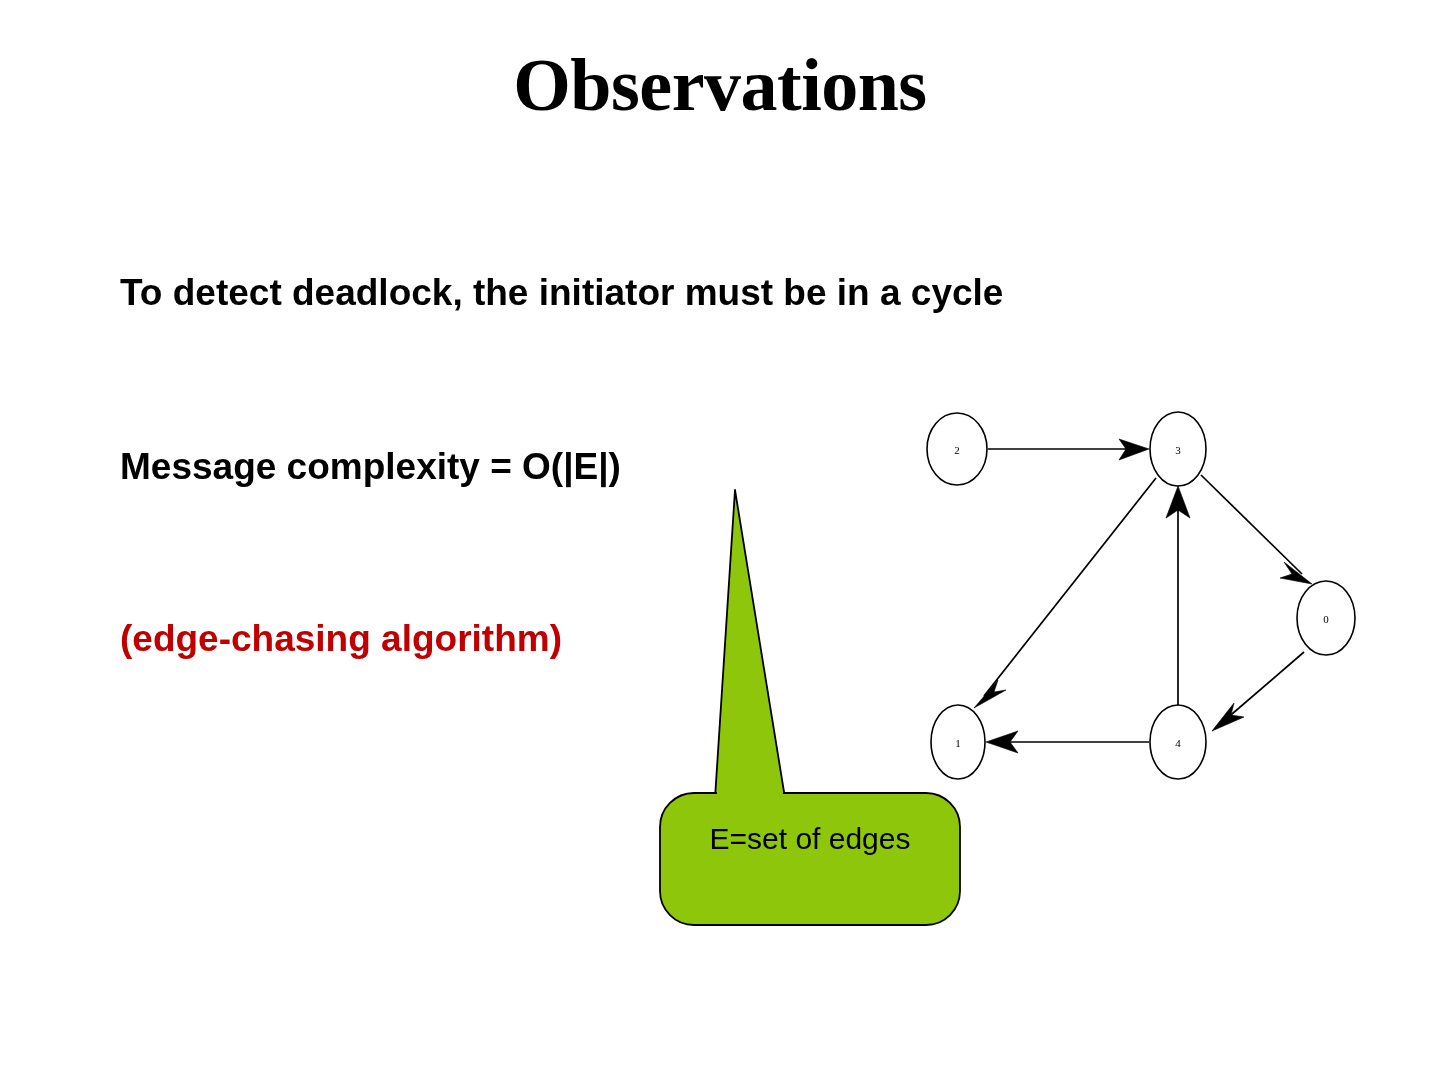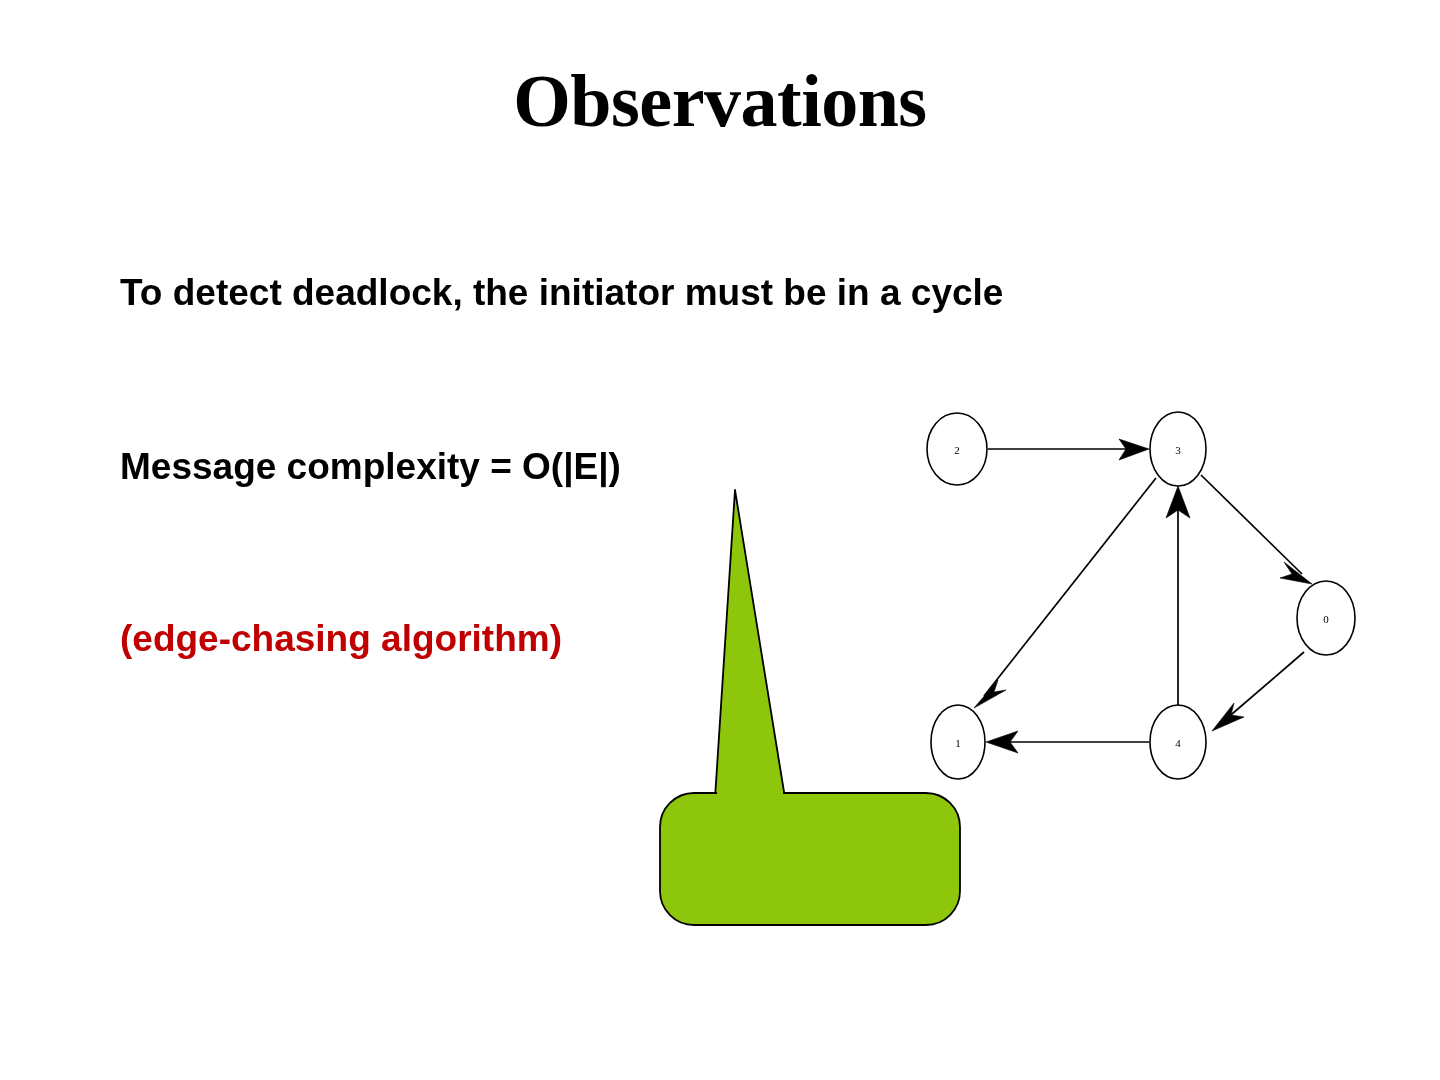--- a/index.html
+++ b/index.html
@@ -29,21 +29,20 @@
     left: 0;
     top: 48px;
     width: 1440px;
     text-align: center;
     font-family: "Liberation Serif", serif;
     font-weight: bold;
     font-size: 74px;
     line-height: 1.0;
     color: #000000;
     letter-spacing: -0.5px;
-    margin-top: 16px;
   }
 
   
   .body-line {
     position: absolute;
     left: 120px;
     font-family: "Liberation Sans", sans-serif;
     font-weight: bold;
     font-size: 37px;
     line-height: 1.0;
@@ -130,20 +129,21 @@
 
       <path d="M 87 8 L 67 316 L 137 316 Z" fill="#8EC60B" stroke="#000000" stroke-width="1.8" stroke-linejoin="round"></path>
 
       <rect x="12" y="311" width="300" height="132" rx="34" ry="34" fill="#8EC60B" stroke="#000000" stroke-width="1.8"></rect>
 
       <rect x="69" y="309" width="66" height="7" fill="#8EC60B" stroke="none"></rect>
     </svg>
   </div>
 
   <div id="callout-text">
+    <div>E=set of edges</div>
   </div>
 
   <div id="wfg">
     <svg width="480" height="400" viewBox="0 0 480 400">
 
       <g>
         <line class="edge-line" x1="88" y1="59" x2="238" y2="59"></line>
         <path class="arrow-head" d="M 249 59 L 219 49 L 226 59 L 219 70 Z"></path>
       </g>
 

